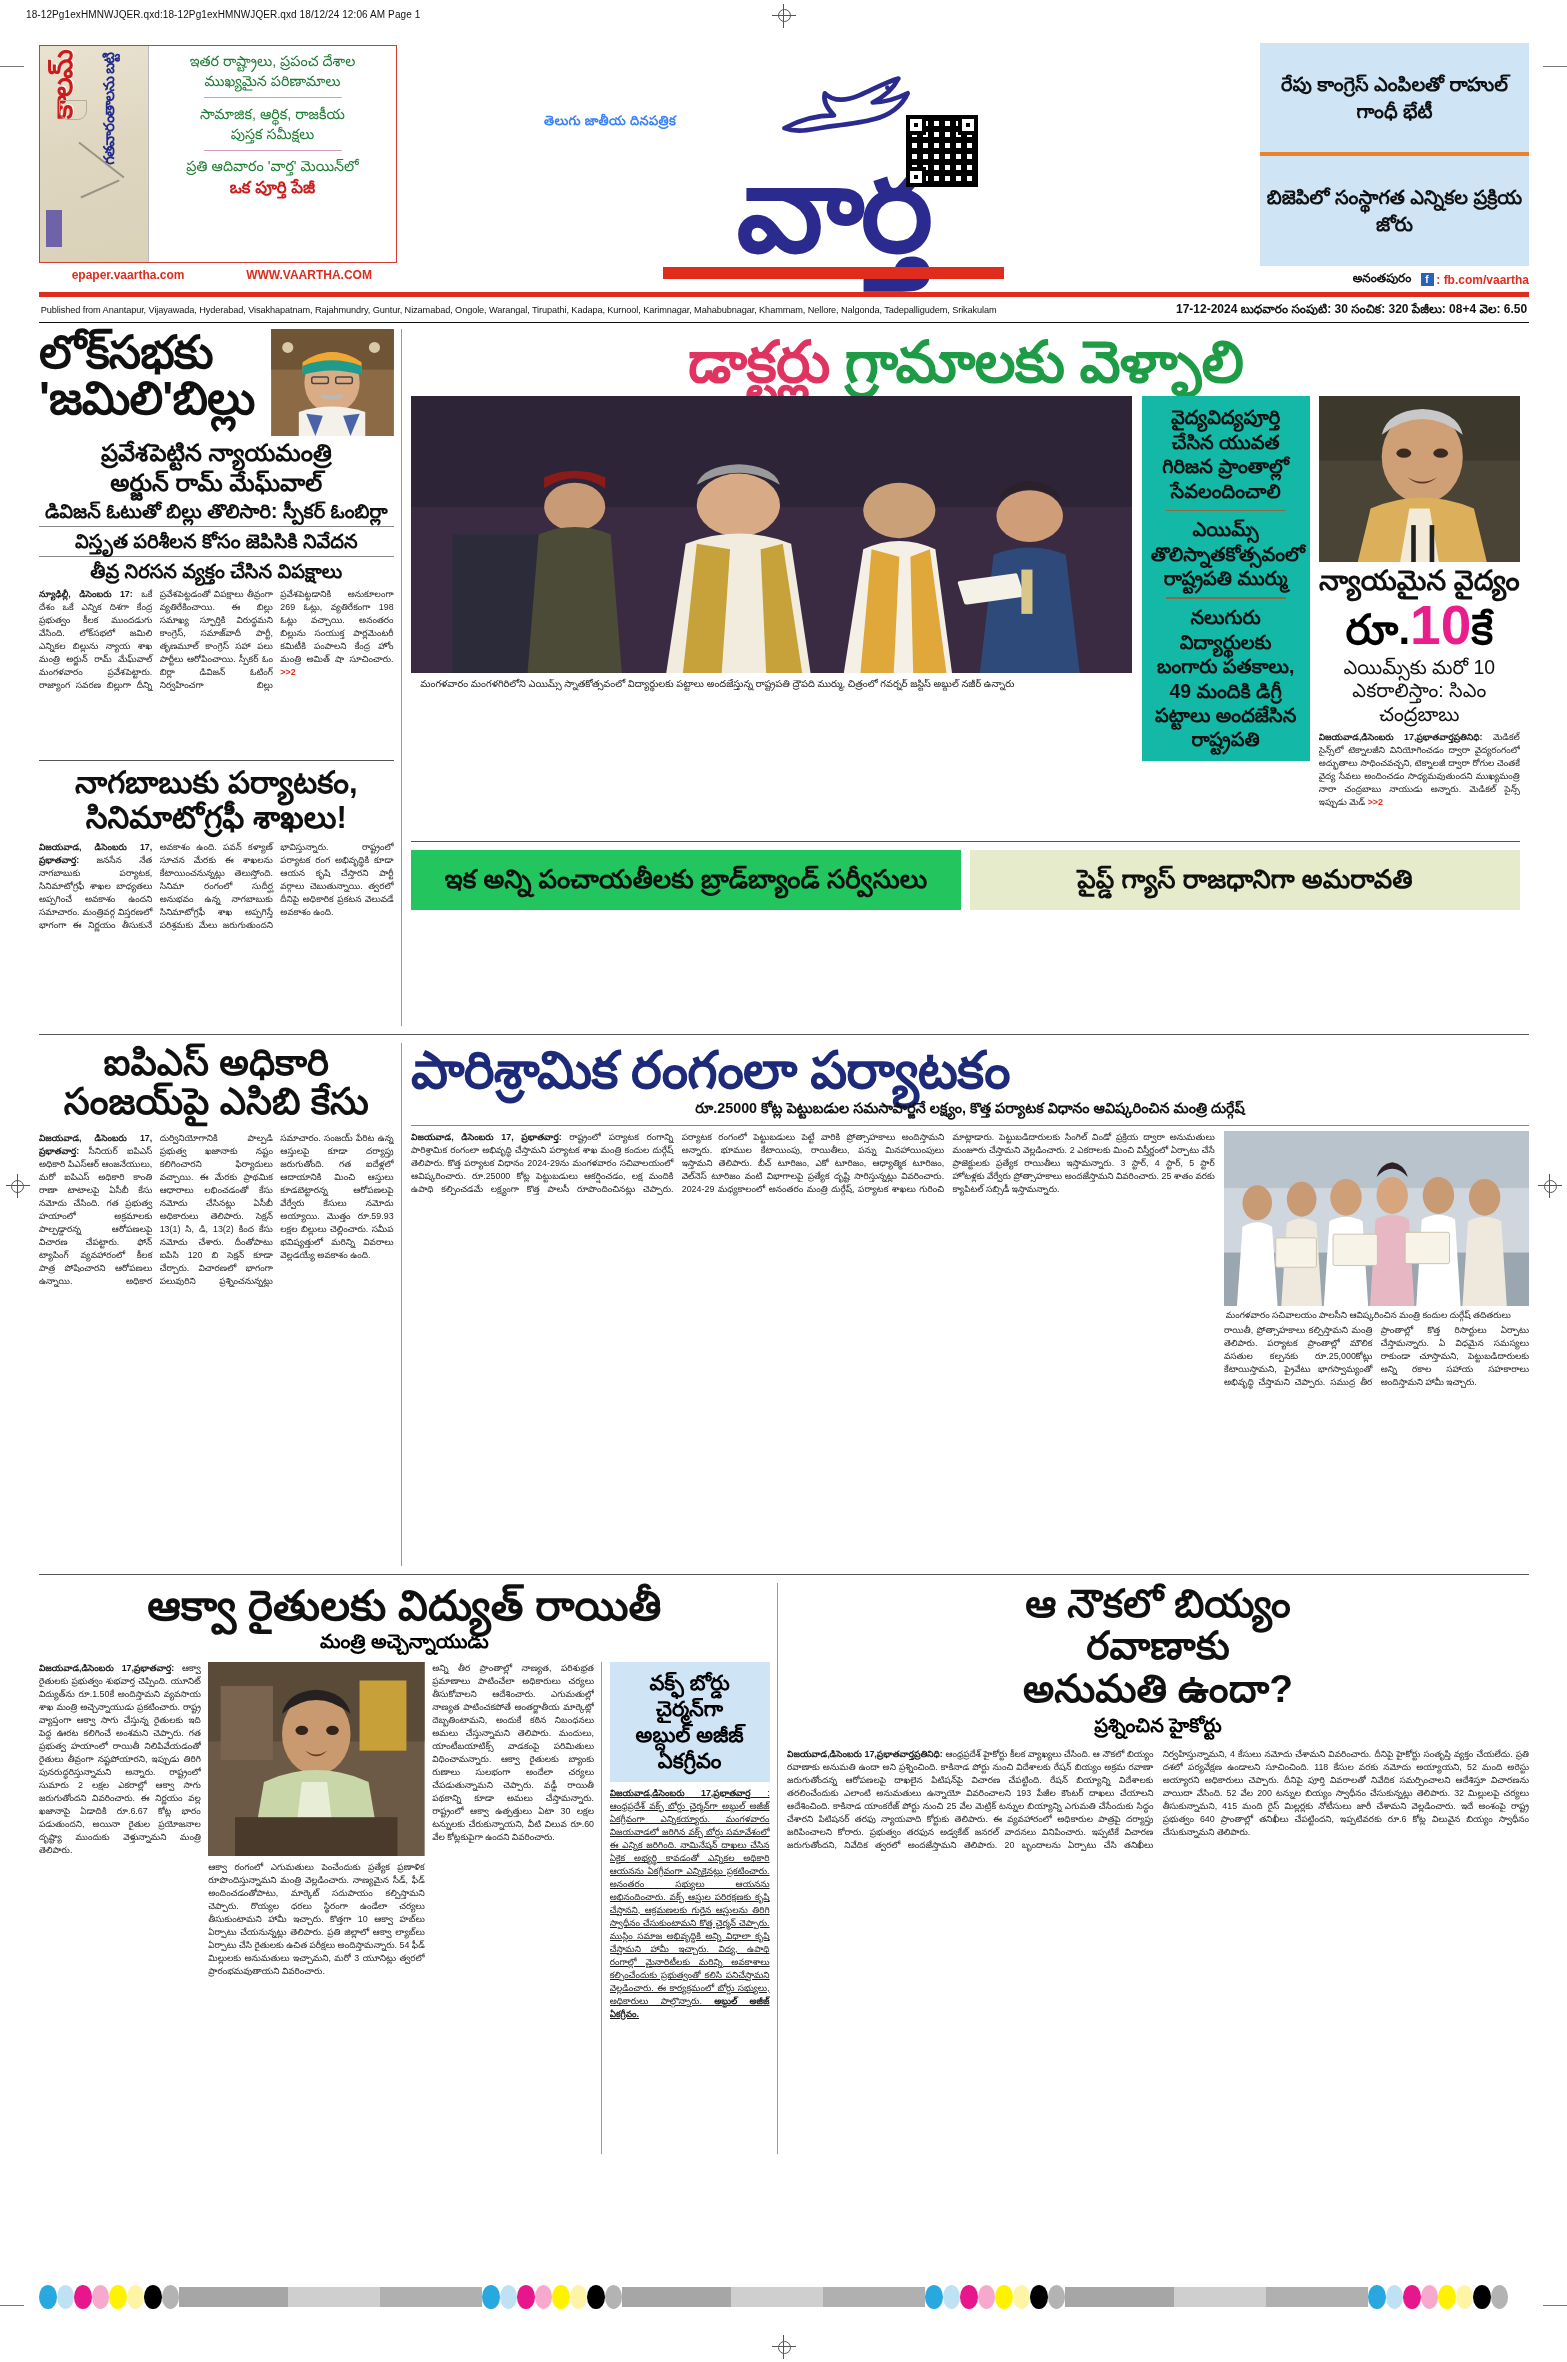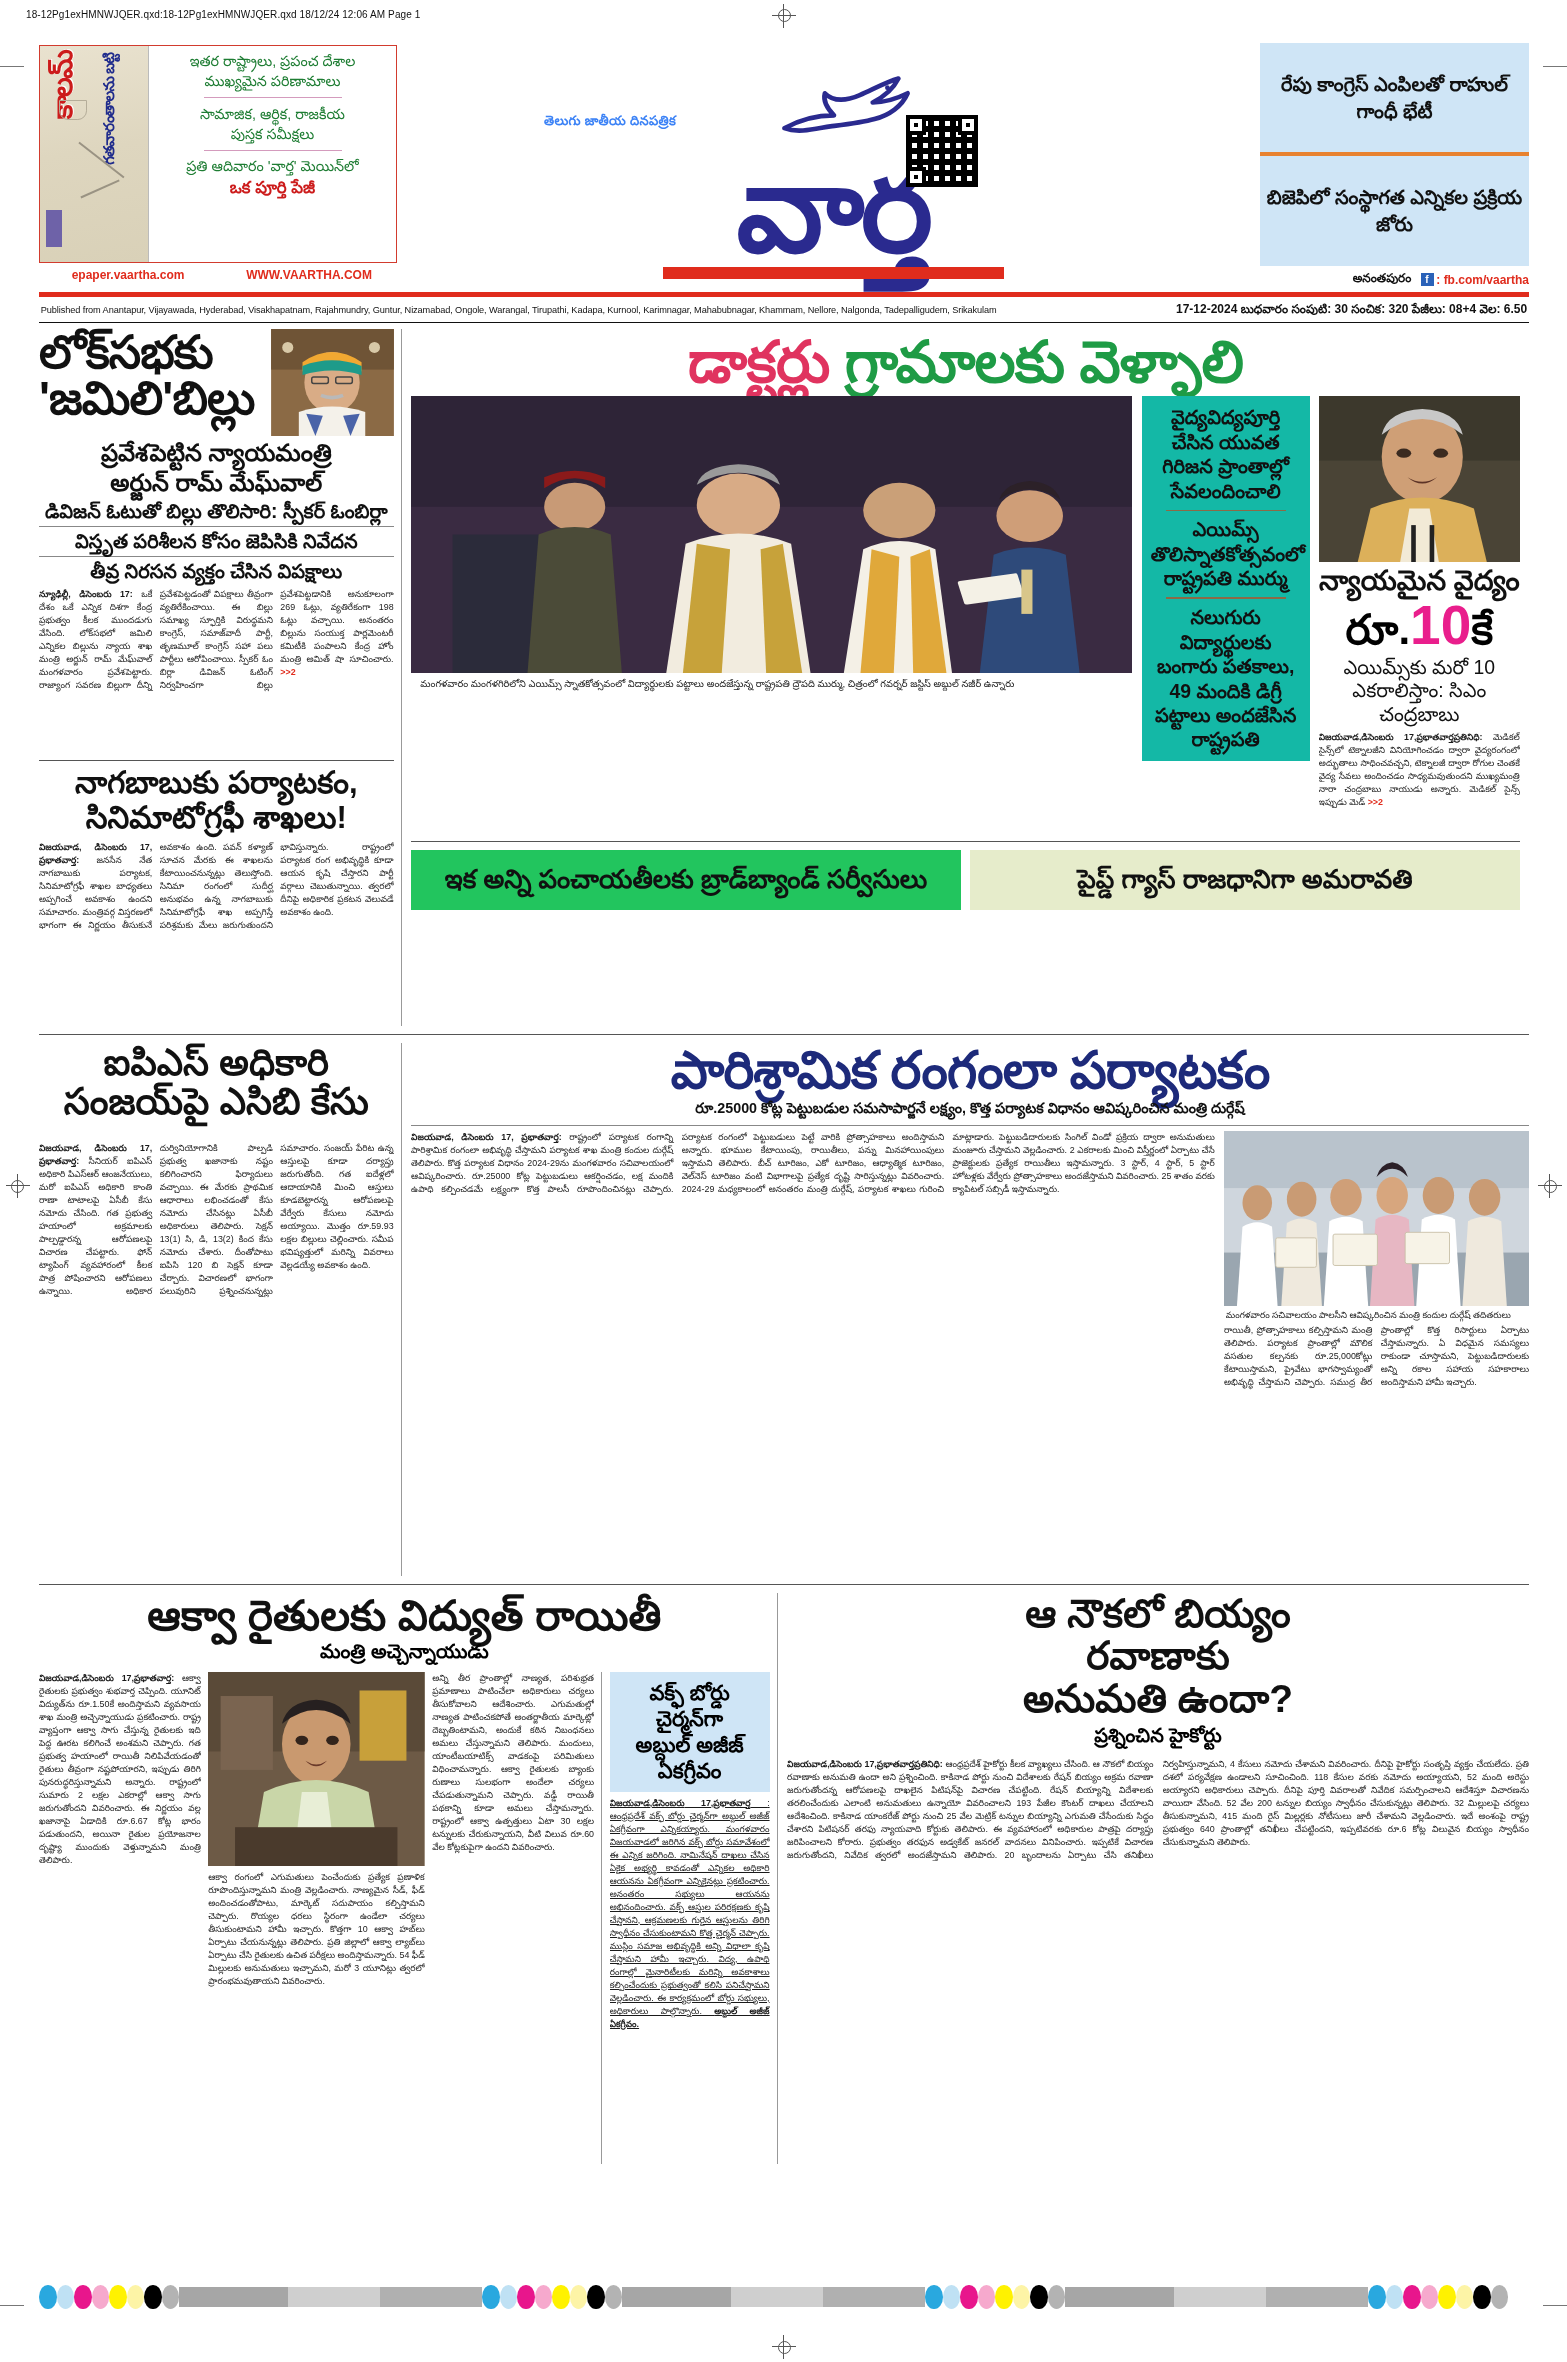--- a/index.html
+++ b/index.html
@@ -259,21 +259,21 @@
   .banner.lav { background: #22c55e; }
   .banner.grn { background: #e6eccb; }
 
   
   .sec2 { display: flex; margin-top: 7.4px; }
   .hl-ips {
     font-size: 37px; font-weight: bold; text-align: center;
     line-height: 1.08; color: #111;
   }
   .hl-pari {
-    font-size: 52px; font-weight: bold; text-align: center;
+    font-size: 52px; font-weight: bold; 
     line-height: 1.05; color: #1d2a7a; letter-spacing: -0.9px;
   }
   .sub-pari {
     font-size: 14.3px; font-weight: bold; text-align: center;
     color: #111; padding: 2.8px 0 4.6px;
   }
 
   
   .sec3 { display: flex; margin-top: 7.4px; }
   .hl-aqua {
@@ -544,21 +544,21 @@
       </div>
     </div>
   </div>
 
   <div class="rule-h" style="margin:7.4px 0 0;"></div>
 
   <div class="sec2">
     <div style="width:362px;padding-right:7.4px;">
       <div class="hl-ips">ఐపిఎస్ అధికారి</div>
       <div class="hl-ips">సంజయ్‌పై ఎసిబి కేసు</div>
-      <div class="body-col" style="margin-top:20px;column-count:3;column-gap:7.4px;height:434px;overflow:hidden;">
+      <div class="body-col" style="margin-top:10px;column-count:3;column-gap:7.4px;height:434px;overflow:hidden;">
         <span class="dateline">విజయవాడ, డిసెంబరు 17, ప్రభాతవార్త:</span>
         <span>
         సీనియర్ ఐపిఎస్ అధికారి పిఎస్ఆర్ ఆంజనేయులు, మరో ఐపిఎస్ అధికారి కాంతి రాణా టాటాలపై ఏసీబీ కేసు నమోదు చేసింది. గత ప్రభుత్వ హయాంలో అక్రమాలకు పాల్పడ్డారన్న ఆరోపణలపై విచారణ చేపట్టారు. ఫోన్ ట్యాపింగ్ వ్యవహారంలో కీలక పాత్ర పోషించారని ఆరోపణలు ఉన్నాయి. అధికార దుర్వినియోగానికి పాల్పడి ప్రభుత్వ ఖజానాకు నష్టం కలిగించారని ఫిర్యాదులు వచ్చాయి. ఈ మేరకు ప్రాథమిక ఆధారాలు లభించడంతో కేసు నమోదు చేసినట్లు ఏసీబీ అధికారులు తెలిపారు. సెక్షన్ 13(1) సి, డి, 13(2) కింద కేసు నమోదు చేశారు. దీంతోపాటు ఐపిసి 120 బి సెక్షన్ కూడా చేర్చారు. విచారణలో భాగంగా పలువురిని ప్రశ్నించనున్నట్లు సమాచారం. సంజయ్ పేరిట ఉన్న ఆస్తులపై కూడా దర్యాప్తు జరుగుతోంది. గత ఐదేళ్లలో ఆదాయానికి మించి ఆస్తులు కూడబెట్టారన్న ఆరోపణలపై వేర్వేరు కేసులు నమోదు అయ్యాయి. మొత్తం రూ.59.93 లక్షల బిల్లులు చెల్లించారు. సమీప భవిష్యత్తులో మరిన్ని వివరాలు వెల్లడయ్యే అవకాశం ఉంది.
         </span>
       </div>
     </div>
 
     <div class="vrule"></div>
 
     <div style="flex:1;padding-left:9.2px;">

